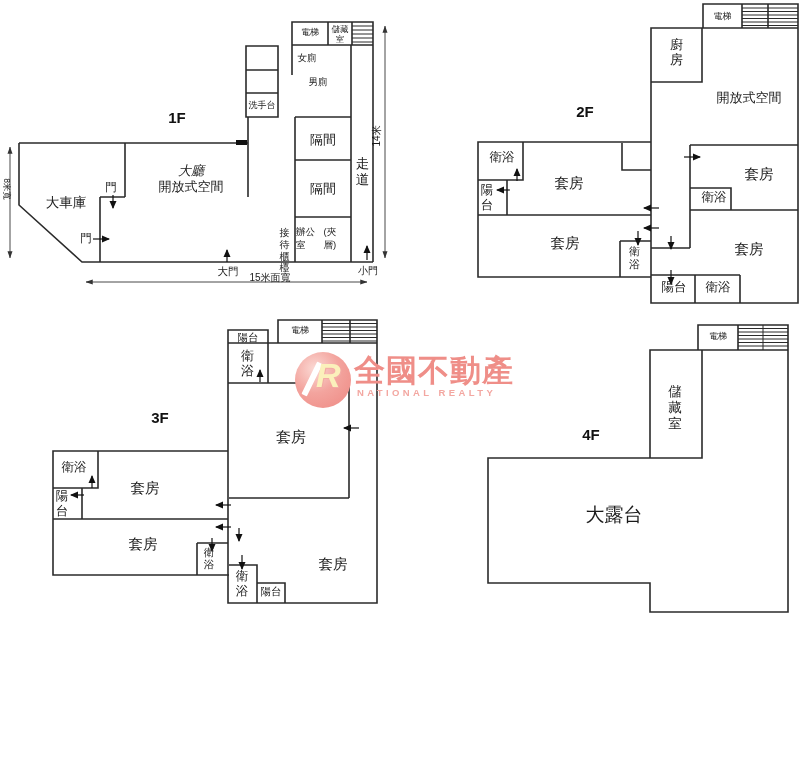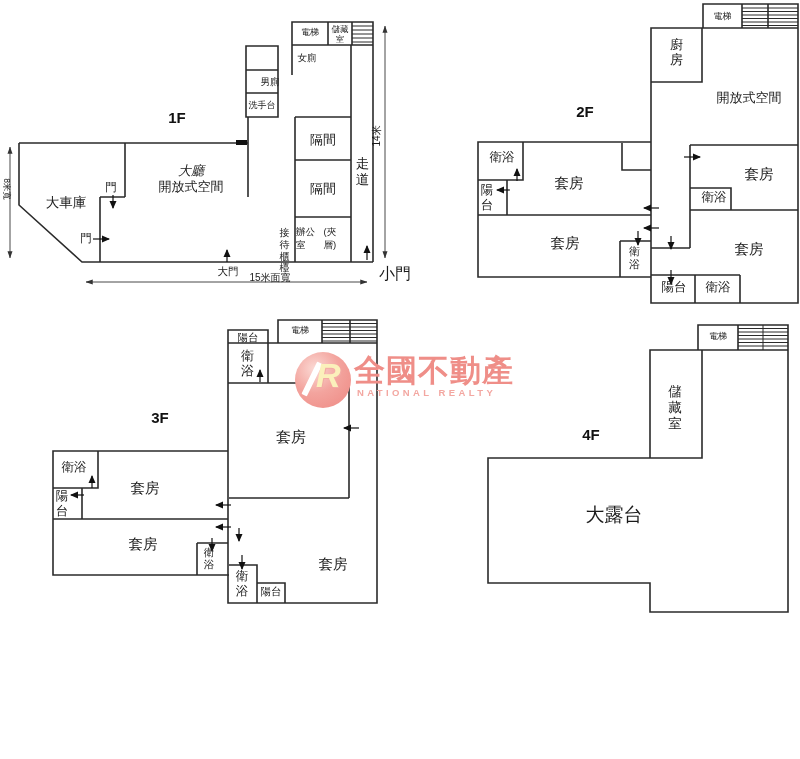--- a/index.html
+++ b/index.html
@@ -127,37 +127,37 @@
     </g>
     <g stroke="#2b2b2b" stroke-width="1">
       <path d="M738,328.5 H788 M738,332 H788 M738,335.5 H788 M738,339 H788 M738,342.5 H788 M738,346 H788 M763,325 V350" fill="none"></path>
     </g>
   </svg>
 
   <div class="lbl floor-tag" style="left:160px;top:109px;width:34px;font-size:15px;">1F</div>
   <div class="lbl" style="left:293px;top:27px;width:34px;font-size:9px;">電梯</div>
   <div class="lbl vtext" style="left:329px;top:24px;width:22px;font-size:8.5px;">儲藏室</div>
   <div class="lbl" style="left:246px;top:52px;width:32px;font-size:9.5px;margin-left:45px;">女廁</div>
-  <div class="lbl" style="left:246px;top:76px;width:48px;font-size:9.5px;">男廁</div>
+  <div class="lbl" style="left:246px;top:76px;width:48px;font-size:9.5px;padding-left:48px;">男廁</div>
   <div class="lbl" style="left:246px;top:100px;width:32px;font-size:9px;">洗手台</div>
   <div class="lbl" style="left:148px;top:163px;width:86px;font-size:13px;font-style:italic;">大廳</div>
   <div class="lbl" style="left:148px;top:179px;width:86px;font-size:13px;">開放式空間</div>
   <div class="lbl" style="left:40px;top:195px;width:52px;font-size:13.5px;">大車庫</div>
   <div class="lbl" style="left:103px;top:181px;width:16px;font-size:11.5px;">門</div>
   <div class="lbl" style="left:78px;top:232px;width:16px;font-size:11.5px;">門</div>
   <div class="lbl" style="left:299px;top:132px;width:48px;font-size:13px;">隔間</div>
   <div class="lbl" style="left:299px;top:181px;width:48px;font-size:13px;">隔間</div>
   <div class="office" style="left:296px;top:226px;width:52px;font-size:9.5px;">
     <div>辦公室</div>
     <div>(夾層)</div>
   </div>
   <div class="lbl vtext" style="left:355px;top:156px;width:15px;font-size:13.5px;">走道</div>
   <div class="lbl vtext" style="left:279px;top:211px;width:11px;font-size:10px;margin-top:16px;">接待櫃檯</div>
   <div class="lbl" style="left:214px;top:265px;width:28px;font-size:10.5px;">大門</div>
-  <div class="lbl" style="left:354px;top:265px;width:28px;font-size:16px;margin-left:25px;">小門</div>
+  <div class="lbl" style="left:354px;top:265px;width:28px;font-size:10px;">小門</div>
   <div class="lbl" style="left:242px;top:272px;width:56px;font-size:10px;">15米面寬</div>
   <div class="lbl rot-ccw" style="left:357px;top:130px;width:40px;font-size:10px;">14米</div>
   <div class="lbl rot-cw" style="left:-13px;top:184px;width:40px;font-size:8.5px;">8米寬</div>
 
   <div class="lbl floor-tag" style="left:568px;top:103px;width:34px;font-size:15px;">2F</div>
   <div class="lbl" style="left:703px;top:11px;width:39px;font-size:9px;">電梯</div>
   <div class="lbl vtext" style="left:669px;top:37px;width:15px;font-size:13px;">廚房</div>
   <div class="lbl" style="left:708px;top:90px;width:82px;font-size:13px;">開放式空間</div>
   <div class="lbl" style="left:484px;top:150px;width:36px;font-size:12.5px;">衛浴</div>
   <div class="lbl vtext" style="left:480px;top:183px;width:14px;font-size:12.5px;">陽台</div>

